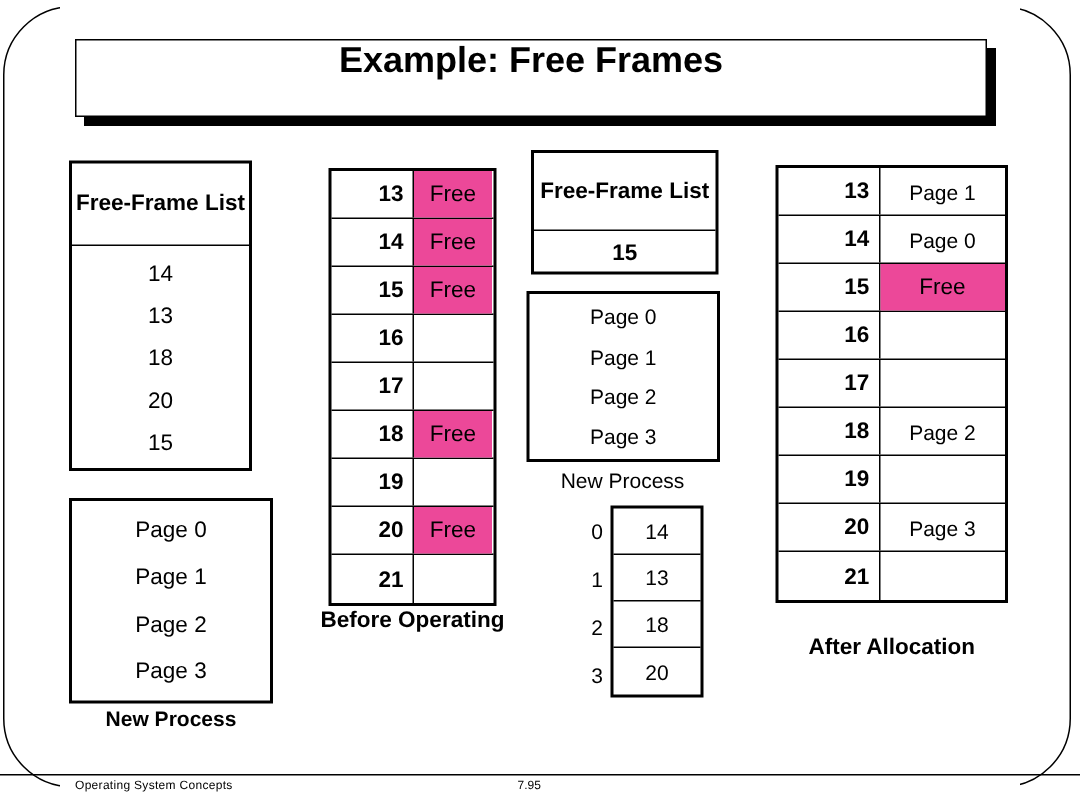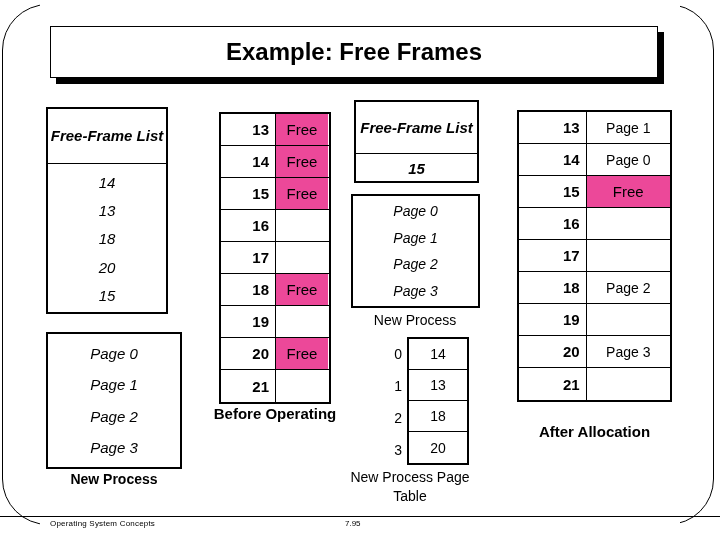--- a/index.html
+++ b/index.html
@@ -26,29 +26,29 @@
   .mask-bottom{left:40px;top:516px;width:640px;height:12px;}
 
   
   .title-shadow{
     position:absolute;left:56px;top:32px;width:608px;height:52px;
     background:#000000;
   }
   .title-box{
     position:absolute;left:50px;top:26px;width:608px;height:52px;
     background:#ffffff;border:1.5px solid #000;box-sizing:border-box;
-    display:flex;align-items:center;justify-content:center;
+    display:flex;align-items:flex-start;justify-content:center;
   }
   .title-text{
     font-size:24px;font-weight:bold;letter-spacing:0px;color:#000;
     white-space:nowrap;
   }
 
   
-  .box{position:absolute;box-sizing:border-box;border:2.5px solid #000;background:#fff;font-style:italic;}
+  .box{position:absolute;box-sizing:border-box;border:2.5px solid #000;background:#fff;}
 
   
   #ffl-before{left:46px;top:107px;width:122px;height:207px;}
   #ffl-before .hdr{
     height:55px;border-bottom:1.5px solid #000;
     display:flex;align-items:center;justify-content:center;text-align:center;
     font-size:15px;font-weight:bold;line-height:18px;box-sizing:border-box;
   }
   #ffl-before .items{height:150px;display:flex;flex-direction:column;
     align-items:center;justify-content:space-around;padding:4px 0;box-sizing:border-box;}
@@ -228,21 +228,20 @@
   <div id="pt-table">
     <div class="prow">14</div>
     <div class="prow">13</div>
     <div class="prow">18</div>
     <div class="prow">20</div>
   </div>
   <div class="pt-index" style="top:346px;">0</div>
   <div class="pt-index" style="top:378px;">1</div>
   <div class="pt-index" style="top:410px;">2</div>
   <div class="pt-index" style="top:442px;">3</div>
-  <div id="pt-label">New Process Page Table</div>
 
   <div class="frame-table" id="tbl-after">
     <div class="row">
       <div class="num">13</div>
       <div class="val">Page 1</div>
     </div>
     <div class="row">
       <div class="num">14</div>
       <div class="val">Page 0</div>
     </div>

